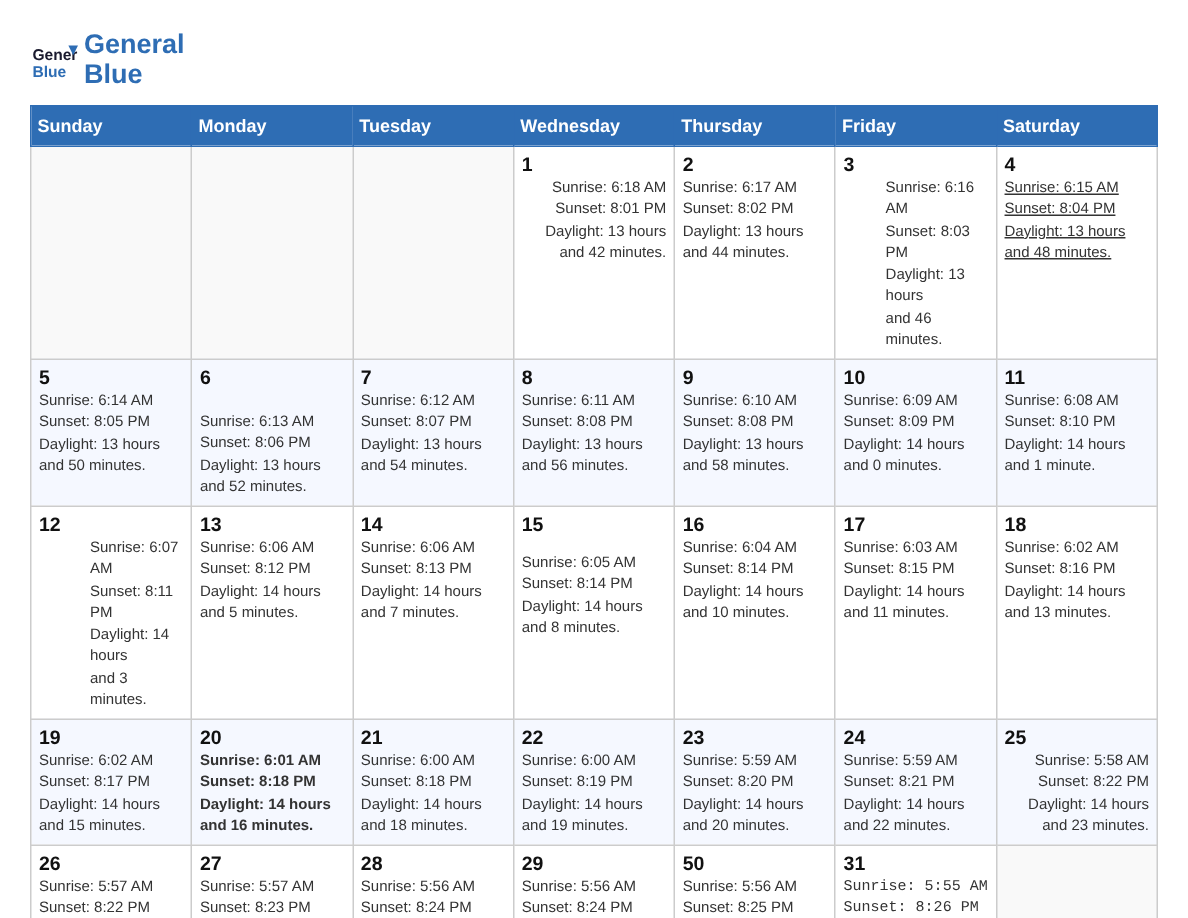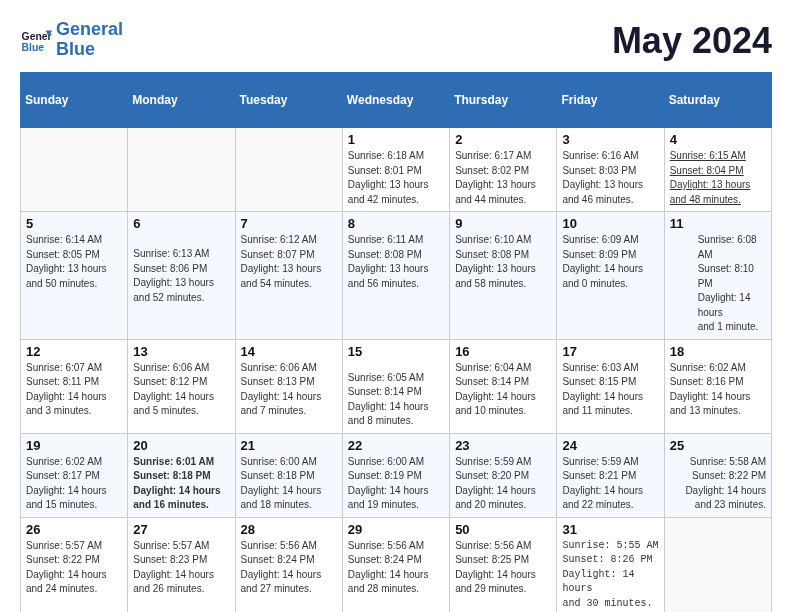--- a/index.html
+++ b/index.html
@@ -48,21 +48,21 @@
     }
     table {
       width: 100%;
       border-collapse: collapse;
     }
     thead tr th {
       background-color: #2e6db4;
       color: #fff;
       font-size: 12px;
       font-weight: bold;
-      padding: 20px 4px;
+      padding: 6px 4px;
       text-align: left;
       border: 1px solid #2e6db4;
     }
     tbody tr td {
       vertical-align: top;
       border: 1px solid #ccc;
       padding: 4px 5px;
       width: 107px;
       min-height: 80px;
       font-size: 10.5px;
@@ -97,21 +97,20 @@
       <text x="2" y="34" font-size="13" font-weight="bold" fill="#2e6db4">Blue</text>
       <polygon points="32,8 40,8 36,16" fill="#2e6db4"></polygon>
     </svg>
     <div>
       <div class="logo-text">
         <span>General</span><br><span style="color:#2e6db4;">Blue</span>
       </div>
     </div>
   </div>
   <div class="title-block">
-    <div class="month-title">May 2024</div>
   </div>
 </div>
 
 <table>
   <thead>
     <tr id="weekday-header">
     <th>Sunday</th>
         <th>Monday</th>
         <th>Tuesday</th>
         <th>Wednesday</th>
@@ -120,35 +119,35 @@
         <th>Saturday</th>
       </tr>
   </thead>
   <tbody id="calendar-body">
   <tr>
         <td class="empty-cell"></td>
         <td class="empty-cell"></td>
         <td class="empty-cell"></td>
         <td>
           <div class="day-number">1</div>
-          <div class="day-info" style="white-space: pre-line;">Sunrise: 6:18 AM
+          <div class="day-info" style="white-space: pre-line; text-align: right;">Sunrise: 6:18 AM
 Sunset: 8:01 PM
 Daylight: 13 hours
 and 42 minutes.</div>
         </td>
         <td>
           <div class="day-number">2</div>
           <div class="day-info" style="white-space: pre-line;">Sunrise: 6:17 AM
 Sunset: 8:02 PM
 Daylight: 13 hours
 and 44 minutes.</div>
         </td>
         <td>
           <div class="day-number">3</div>
-          <div class="day-info" style="white-space: pre-line;">Sunrise: 6:16 AM
+          <div class="day-info" style="white-space: pre-line; margin-left: 28px;">Sunrise: 6:16 AM
 Sunset: 8:03 PM
 Daylight: 13 hours
 and 46 minutes.</div>
         </td>
         <td>
           <div class="day-number">4</div>
           <div class="day-info" style="white-space: pre-line; text-decoration: underline;">Sunrise: 6:15 AM
 Sunset: 8:04 PM
 Daylight: 13 hours
 and 48 minutes.</div>
@@ -192,30 +191,30 @@
         </td>
         <td>
           <div class="day-number">10</div>
           <div class="day-info" style="white-space: pre-line;">Sunrise: 6:09 AM
 Sunset: 8:09 PM
 Daylight: 14 hours
 and 0 minutes.</div>
         </td>
         <td>
           <div class="day-number">11</div>
-          <div class="day-info" style="white-space: pre-line; margin-left: 28px;">Sunrise: 6:08 AM
+          <div class="day-info" style="white-space: pre-line;">Sunrise: 6:08 AM
 Sunset: 8:10 PM
 Daylight: 14 hours
 and 1 minute.</div>
         </td>
       </tr>
       <tr>
         <td>
           <div class="day-number">12</div>
-          <div class="day-info" style="white-space: pre-line;">Sunrise: 6:07 AM
+          <div class="day-info" style="white-space: pre-line; margin-left: 34px;">Sunrise: 6:07 AM
 Sunset: 8:11 PM
 Daylight: 14 hours
 and 3 minutes.</div>
         </td>
         <td>
           <div class="day-number">13</div>
           <div class="day-info" style="white-space: pre-line;">Sunrise: 6:06 AM
 Sunset: 8:12 PM
 Daylight: 14 hours
 and 5 minutes.</div>

